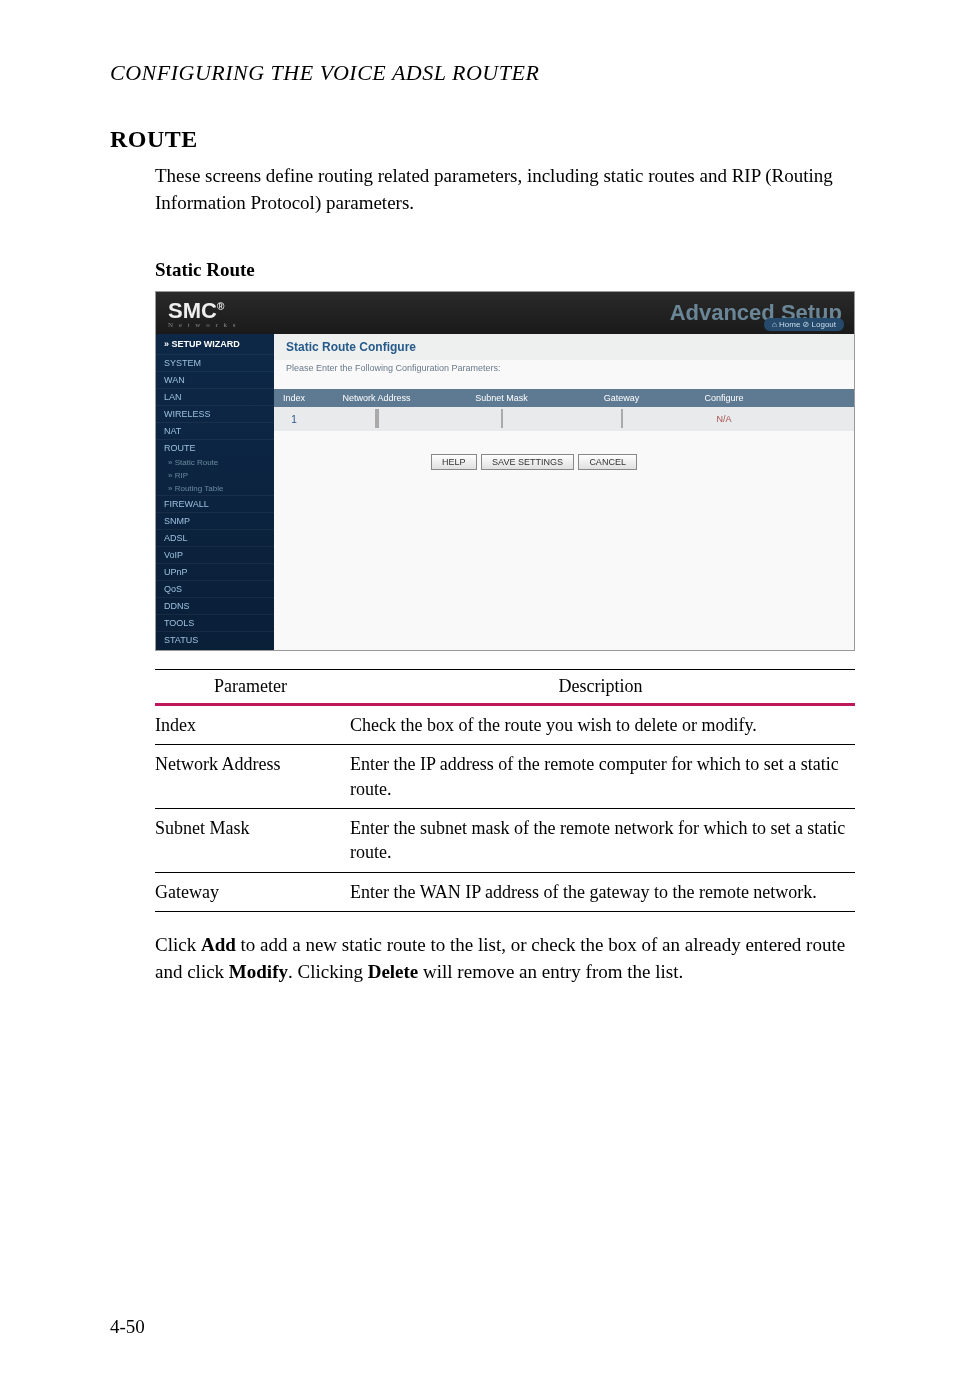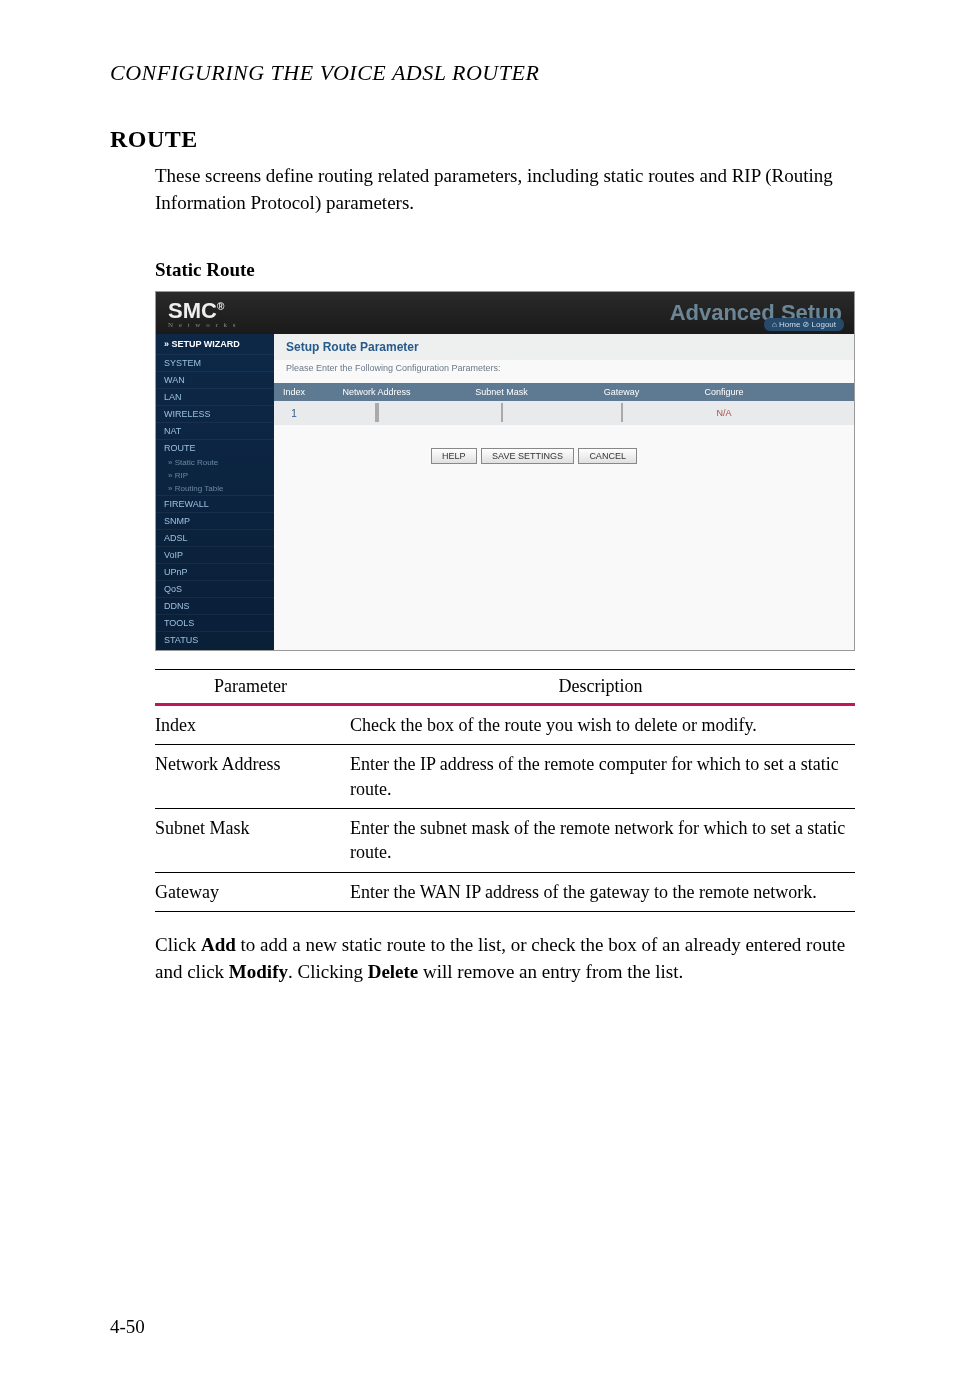--- a/index.html
+++ b/index.html
@@ -123,21 +123,21 @@
   .ss-main-title {
     background: #eef0f0;
     color: #265a8a;
     font-weight: bold;
     font-size: 12px;
     padding: 6px 12px;
   }
   .ss-main-sub {
     color: #6a7a8a;
     font-size: 9px;
-    padding: 3px 12px 10px;
+    padding: 3px 12px 16px;
   }
   .ss-table-header {
     display: flex;
     background: #5e7a92;
     color: #fff;
     font-size: 9px;
     padding: 4px 0;
   }
   .ss-col { text-align: center; }
   .ss-col-idx { width: 40px; }
@@ -251,21 +251,21 @@
       <div class="nav-item">SNMP</div>
       <div class="nav-item">ADSL</div>
       <div class="nav-item">VoIP</div>
       <div class="nav-item">UPnP</div>
       <div class="nav-item">QoS</div>
       <div class="nav-item">DDNS</div>
       <div class="nav-item">TOOLS</div>
       <div class="nav-item">STATUS</div>
     </div>
     <div class="ss-main">
-      <div class="ss-main-title">Setup Route Parameter</div>
+      <div class="ss-main-title">Static Route Configure</div>
       <div class="ss-main-sub">Please Enter the Following Configuration Parameters:</div>
       <div class="ss-table-header">
         <div class="ss-col ss-col-idx">Index</div>
         <div class="ss-col ss-col-na">Network Address</div>
         <div class="ss-col ss-col-sm">Subnet Mask</div>
         <div class="ss-col ss-col-gw">Gateway</div>
         <div class="ss-col ss-col-cf">Configure</div>
       </div>
       <div class="ss-row">
         <div class="ss-col ss-col-idx">1</div>

